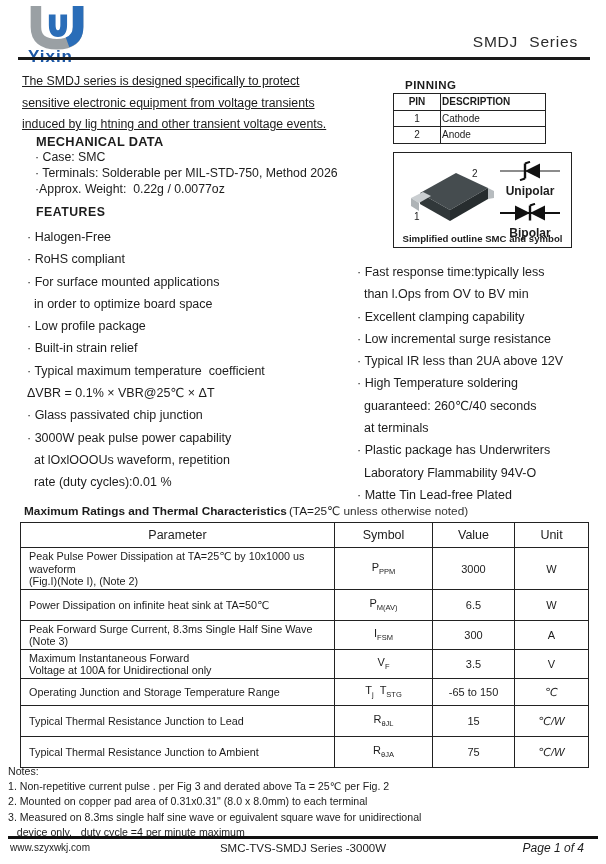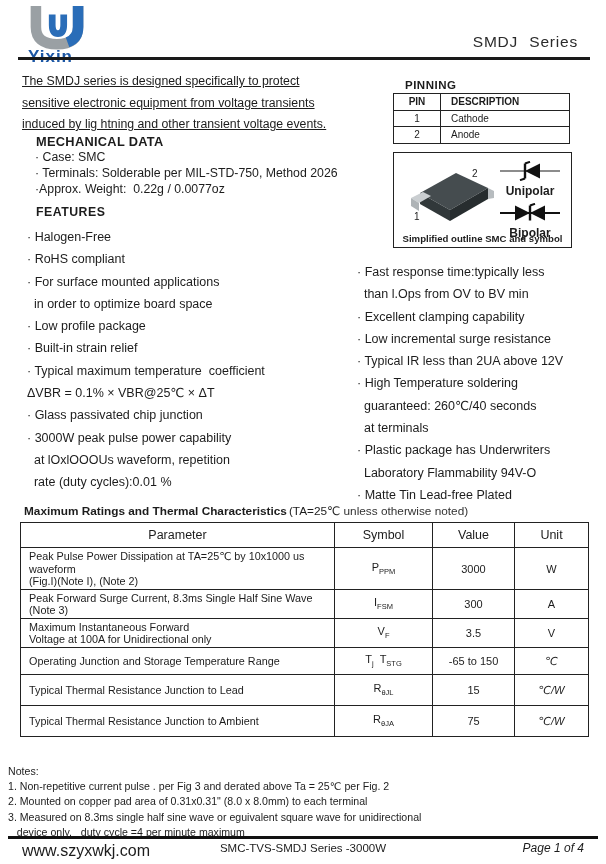--- a/index.html
+++ b/index.html
@@ -24,21 +24,21 @@
   .features-head { position:absolute; left:36px; top:205px; font-size:12.3px; font-weight:700; letter-spacing:0.5px; }
   .feat-list { position:absolute; left:27px; top:226px; font-size:12.5px; line-height:22.3px; }
   .feat-list div, .rfeat-list div { white-space:pre; }
   .rfeat-list { position:absolute; left:357px; top:261px; font-size:12.5px; line-height:22.3px; }
 
   
   .pinning-title { position:absolute; left:405px; top:79px; font-size:11.5px; font-weight:700; letter-spacing:0.5px; }
   .pin-table { position:absolute; left:393px; top:93px; border-collapse:collapse; }
   .pin-table td { border:1.6px solid #222; font-size:10px; height:16.5px; padding:0 4px; }
   .pin-table td.pin { width:47px; text-align:center; }
-  .pin-table td.desc { width:129px; padding-left:10px; }
+  .pin-table td.desc { width:105px; padding-left:1px; }
   .pin-table tr.hd td { font-weight:700; }
 
   
   .outline-box { position:absolute; left:393px; top:152px; width:179px; height:96px; border:1.6px solid #222; }
   .pkg { position:absolute; left:4px; top:10px; }
   .sym-uni { position:absolute; left:100px; top:8px; width:72px; text-align:center; }
   .sym-bip { position:absolute; left:100px; top:50px; width:72px; text-align:center; }
   .sym-label { font-size:12px; font-weight:700; margin-top:-1px; }
   .outline-caption { position:absolute; left:0; right:0; bottom:3px; text-align:center; font-size:9.6px; font-weight:700; }
 
@@ -58,21 +58,21 @@
   .rat-table sub { font-size:7.5px; }
   .symgap { display:inline-block; width:6px; }
   tr.h34 td { height:33px; } tr.h32 td { height:31px; } tr.h30 td { height:29px; } tr.h28 td { height:27px; }
 
   
   .notes { position:absolute; left:8px; top:764px; font-size:10.6px; line-height:15.2px; }
   .notes div { white-space:pre; }
 
   
   .footer-rule { position:absolute; left:8px; right:8px; top:836px; height:3px; background:#111; }
-  .footer-web { position:absolute; left:22px; top:842px; font-size:16px; }
+  .footer-web { position:absolute; left:10px; top:842px; font-size:10px; }
   .footer-center { position:absolute; left:0; right:0; top:842px; text-align:center; font-size:11.5px; }
   .footer-page { position:absolute; right:22px; top:841px; font-size:12px; font-style:italic; }
 </style>
 </head>
 <body>
 
 <div class="page">
 
   <div class="logo">
     <svg width="62" height="46" viewBox="0 0 64 48">
@@ -190,20 +190,26 @@
       <td class="val">Value</td>
       <td class="unit up">Unit</td>
     </tr>
     <tr class="h34">
       <td class="param">Peak Pulse Power Dissipation at TA=25℃ by 10x1000 us waveform
 (Fig.I)(Note I), (Note 2)</td>
       <td class="sym"><span>P</span><sub>PPM</sub></td>
       <td class="val">3000</td>
       <td class="unit up">W</td>
     </tr>
+    <tr class="h32">
+      <td class="param">Power Dissipation on infinite heat sink at TA=50℃</td>
+      <td class="sym"><span>P</span><sub>M(AV)</sub></td>
+      <td class="val">6.5</td>
+      <td class="unit up">W</td>
+    </tr>
     <tr class="h28">
       <td class="param">Peak Forward Surge Current, 8.3ms Single Half Sine Wave (Note 3)</td>
       <td class="sym"><span>I</span><sub>FSM</sub></td>
       <td class="val">300</td>
       <td class="unit up">A</td>
     </tr>
     <tr class="h30">
       <td class="param">Maximum Instantaneous Forward
 Voltage at 100A for Unidirectional only</td>
       <td class="sym"><span>V</span><sub>F</sub></td>

